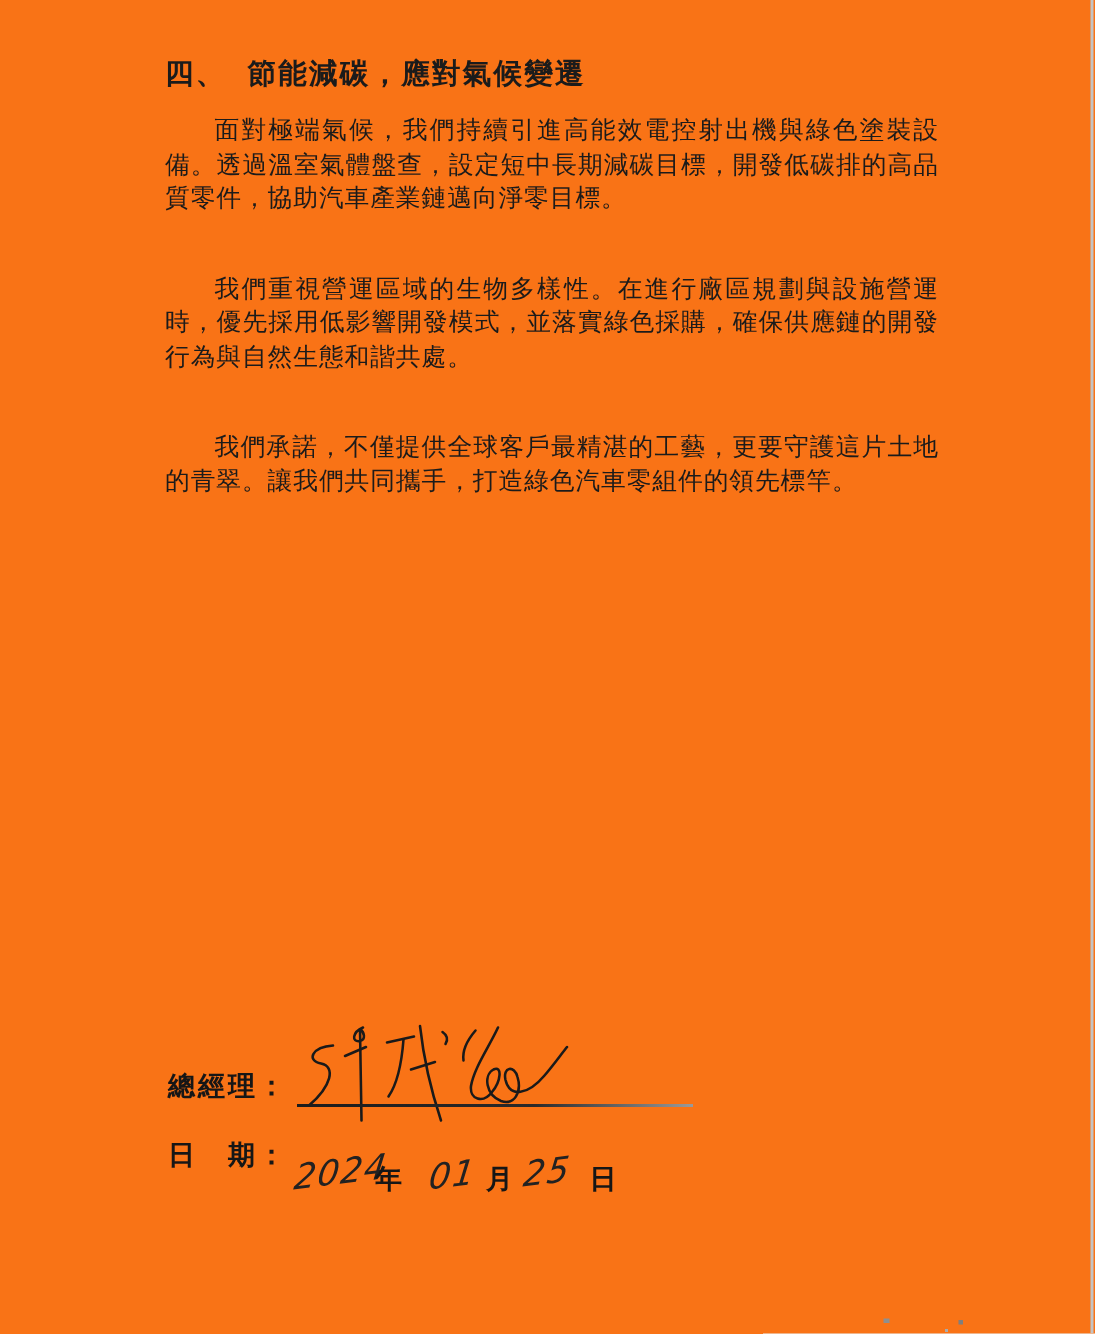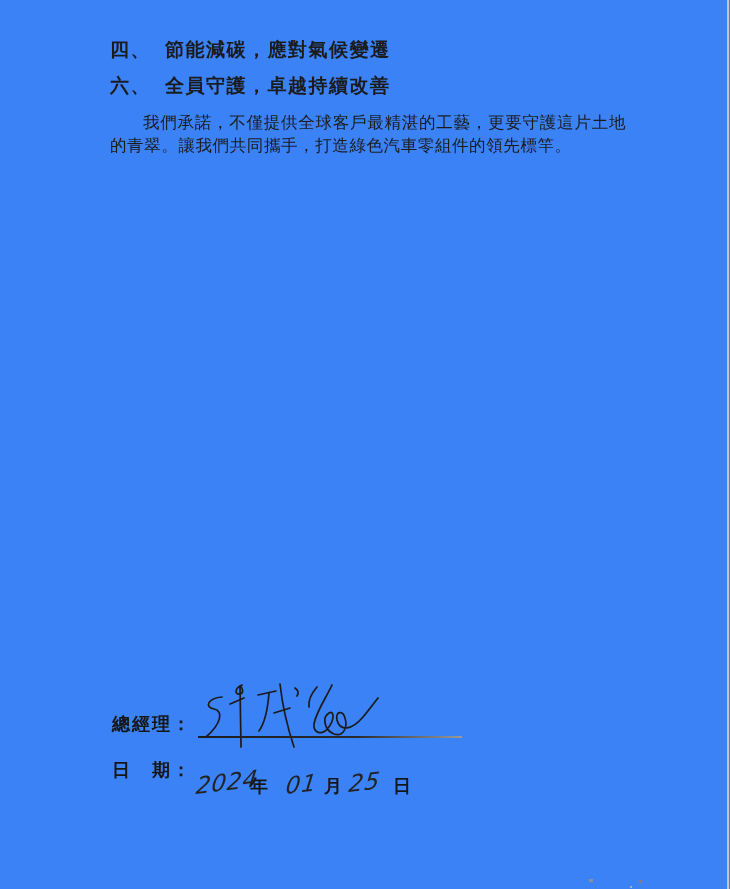--- a/index.html
+++ b/index.html
@@ -1,20 +1,20 @@
 <!DOCTYPE html>
 <html><head>
 <meta charset="utf-8">
 <style>
   html,body { margin:0; padding:0; background:#e9e9e9; }
   .page {
     position:relative;
     width:730px; height:889px;
     margin:0 auto;
-    background:#3b82f6;
+    background:#f97316;
     overflow:hidden;
     font-family:"Liberation Serif","DejaVu Serif",serif;
     color:#1b1b1b;
   }
   .content {
     position:absolute;
     left:110px; top:38px;
     width:516px;
   }
   .sec-heading {
@@ -84,25 +84,26 @@
   .speck-3 { left:630px; top:886px; width:2px; height:2px; background:#ababab; }
 </style>
 </head>
 <body>
 
 <div class="page">
 
   <div class="content">
 
     <h2 class="sec-heading"><span class="sec-num">四、</span><span>節能減碳，應對氣候變遷</span></h2>
+    <p class="para">面對極端氣候，我們持續引進高能效電控射出機與綠色塗裝設備。透過溫室氣體盤查，設定短中長期減碳目標，開發低碳排的高品質零件，協助汽車產業鏈邁向淨零目標。</p>
     <div class="spacer-after-p1"></div>
 
+    <p class="para">我們重視營運區域的生物多樣性。在進行廠區規劃與設施營運時，優先採用低影響開發模式，並落實綠色採購，確保供應鏈的開發行為與自然生態和諧共處。</p>
     <div class="spacer-after-p1"></div>
 
-    <h2 class="sec-heading"><span class="sec-num">六、</span><span>全員守護，卓越持續改善</span></h2>
 
     <p class="para">我們承諾，不僅提供全球客戶最精湛的工藝，更要守護這片土地的青翠。讓我們共同攜手，打造綠色汽車零組件的領先標竿。</p>
 
   </div>
 
   <div class="sig-label">總經理：</div>
 
   <svg class="sig-svg" viewBox="0 0 188 72" fill="none" stroke="#1a1a1a" stroke-width="1.7" stroke-linecap="round" stroke-linejoin="round">
 
     <path d="M 26,17 C 12,18 8,27 18,29 C 28,31 25,44 10,57"></path>

